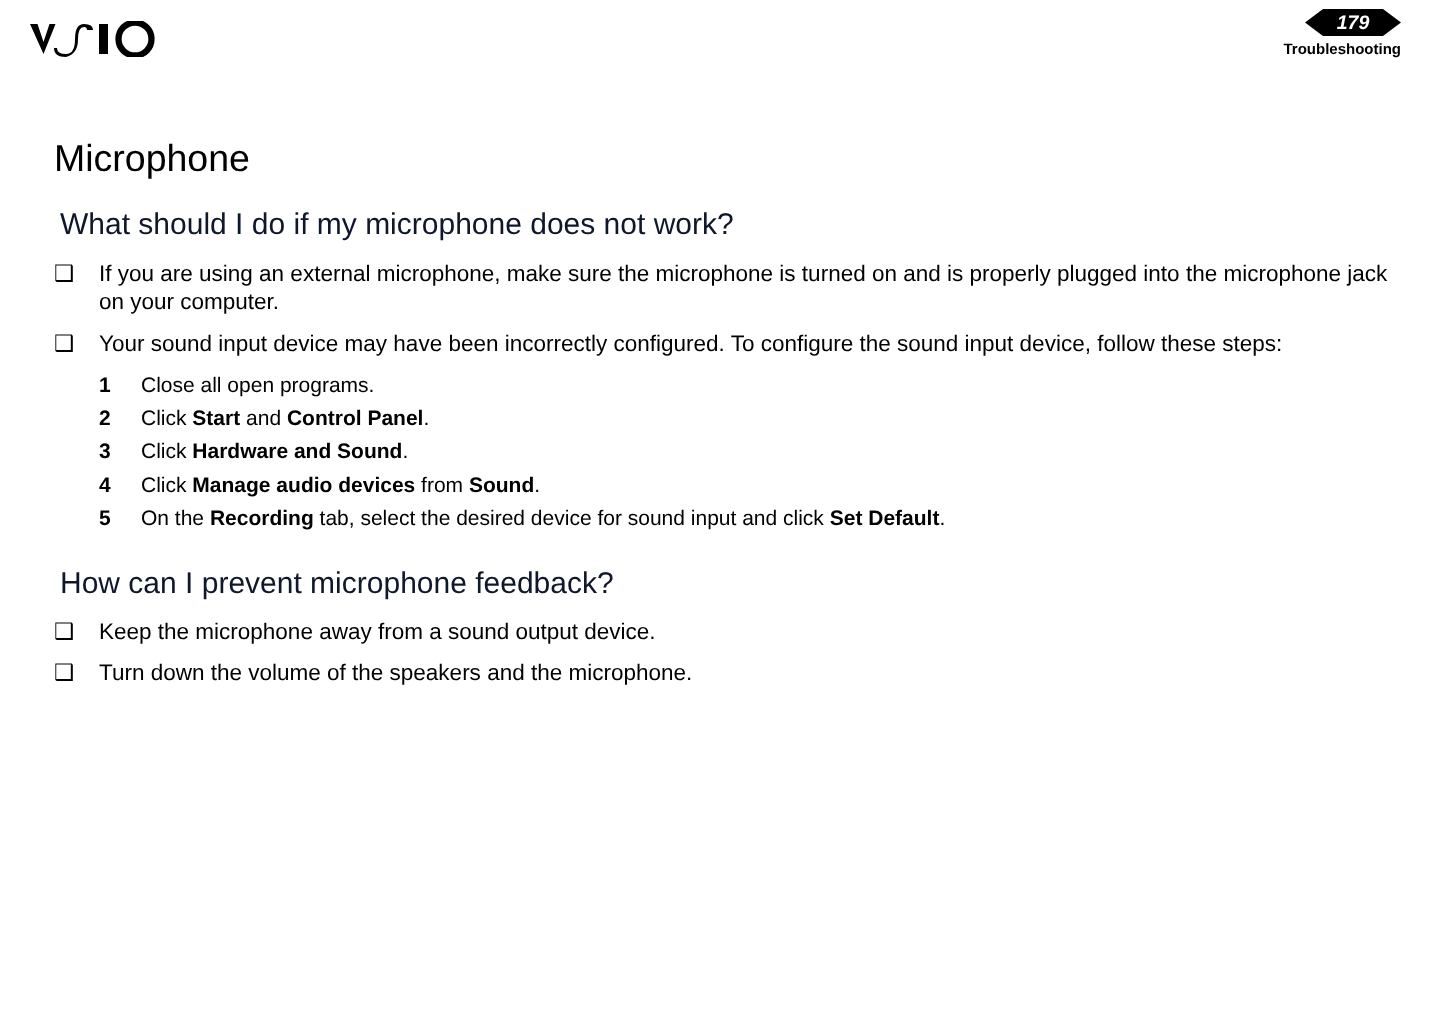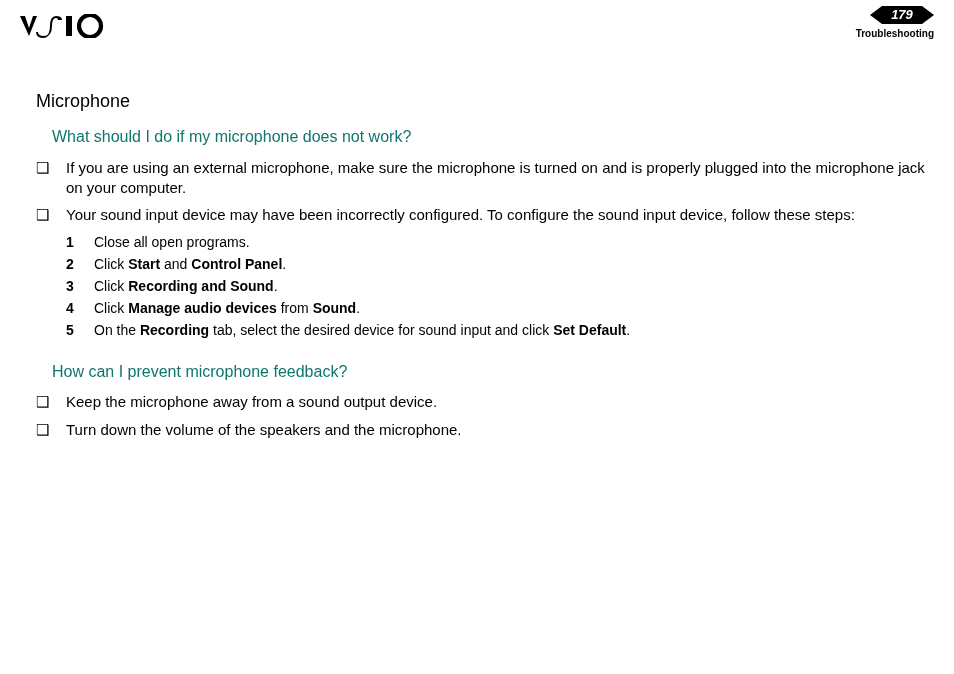--- a/index.html
+++ b/index.html
@@ -50,22 +50,22 @@
     left:20px;
   }
   .content {
     position:absolute;
     top:90px;
     left:36px;
     right:22px;
     font-size:15px;
     line-height:1.3;
   }
-  h1 { font-size:18px; font-weight:400; margin:0 0 14px 0; }
-  h2 { font-size:16px; font-weight:400; color:#0f766e; margin:0 0 10px 16px; }
+  h1 { font-size:25px; font-weight:400; margin:0 0 14px 0; }
+  h2 { font-size:20px; font-weight:400; color:#0f172a; margin:0 0 10px 4px; }
   .h2-gap { margin-top:22px; }
   .bul { display:flex; margin:2px 0 8px 0; }
   .bul .mark { width:30px; flex:none; font-size:15px; }
   .bul .body { flex:1; }
   .step { display:flex; margin:4px 0 4px 30px; font-size:14px; }
   .step .num { width:28px; flex:none; font-weight:bold; }
   .step .body { flex:1; }
   .p { margin:6px 0; }
   b { font-weight:bold; }
 </style>
@@ -108,21 +108,21 @@
   </div>
   <div class="step">
     <span class="num">2</span>
     <span class="body">
       <span>Click </span><b>Start</b><span> and </span><b>Control Panel</b><span>.</span>
     </span>
   </div>
   <div class="step">
     <span class="num">3</span>
     <span class="body">
-      <span>Click </span><b>Recording and Sound</b><span>.</span>
+      <span>Click </span><b>Hardware and Sound</b><span>.</span>
     </span>
   </div>
   <div class="step">
     <span class="num">4</span>
     <span class="body">
       <span>Click </span><b>Manage audio devices</b><span> from </span><b>Sound</b><span>.</span>
     </span>
   </div>
   <div class="step">
     <span class="num">5</span>

